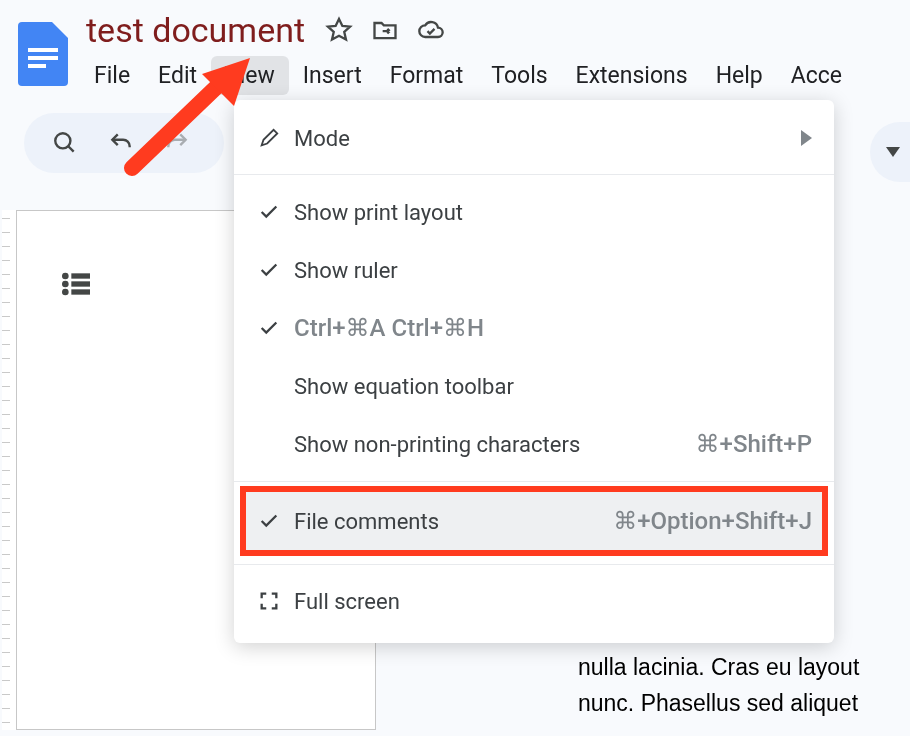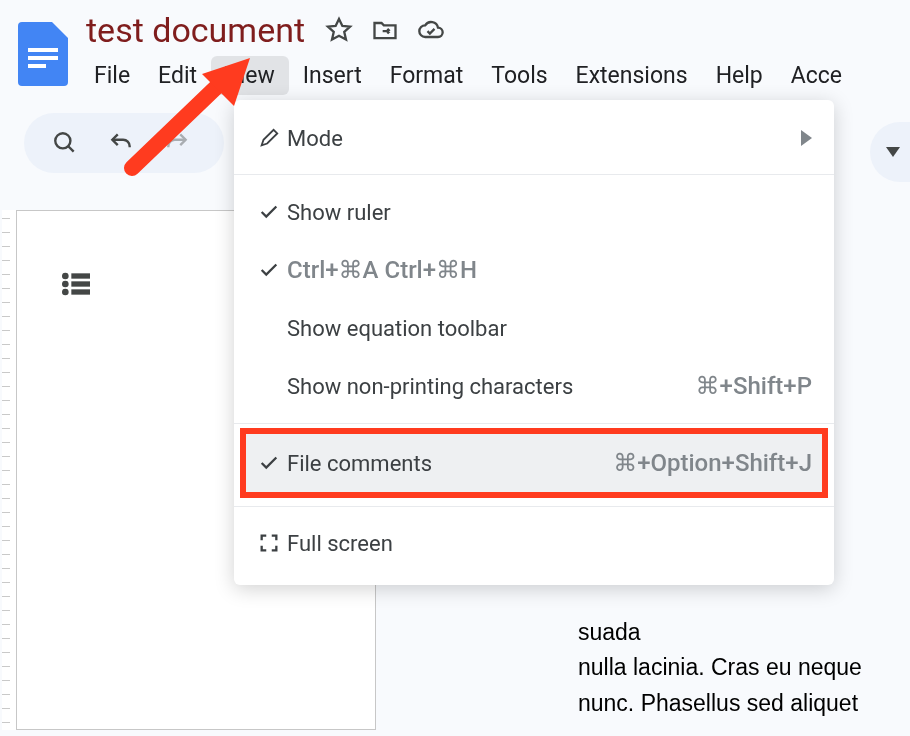--- a/index.html
+++ b/index.html
@@ -152,21 +152,21 @@
     border-radius: 6px;
     box-shadow: 0 4px 20px rgba(0,0,0,0.18);
     padding: 10px 0 14px 0;
     z-index: 10;
   }
   .dd-row {
     display:flex;
     align-items:center;
     height:56px;
     padding: 0 22px;
-    gap: 5px;
+    gap: 12px;
     font-size:22px;
     color:#3c4043;
     cursor:pointer;
   }
   .dd-row.tall { height:58px; }
   .dd-row .slot-icon { width:26px; display:flex; justify-content:center; }
   .dd-row .label { flex:1; }
   .dd-row .shortcut {
     color:#80868b; font-size:24px; font-weight:500;
   }
@@ -315,36 +315,44 @@
 </div>
 
 <div class="doc-text" id="doc-text">
     <div> maur</div>
     <div>tpat a</div>
     <div>mus l</div>
     <div>ravida</div>
     <div>liquet,</div>
     <div style="height:30px"></div>
     <div>suada</div>
-    <div>nulla lacinia. Cras eu neque </div>
+    <div>nulla lacinia. Cras eu layout </div>
     <div>nunc. Phasellus sed aliquet </div>
   </div>
 
 <div class="dropdown">
   <div class="dd-row">
     <span class="slot-icon">
         <svg class="pencil" viewBox="0 0 24 24">
           <path d="M4 20l2-6L17 3l4 4L10 18l-6 2z"></path>
         </svg>
       </span>
     <span class="label">Mode</span>
     <span class="chevron-right"></span>
   </div>
   <div class="dd-sep"></div>
   <div id="dd-items">
+      <div class="dd-row tall">
+        <span class="slot-icon">
+          <svg class="check" viewBox="0 0 24 24">
+            <path d="M4 12l5 5L20 6"></path>
+          </svg>
+        </span>
+        <span class="label">Show print layout</span>
+      </div>
       <div class="dd-row tall">
         <span class="slot-icon">
           <svg class="check" viewBox="0 0 24 24">
             <path d="M4 12l5 5L20 6"></path>
           </svg>
         </span>
         <span class="label">Show ruler</span>
       </div>
       <div class="dd-row tall">
         <span class="slot-icon">

